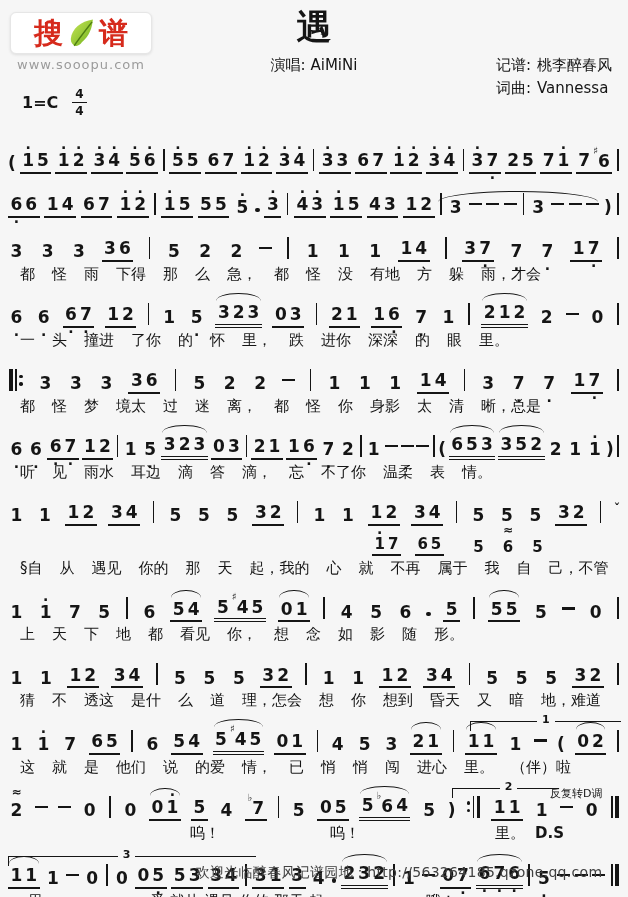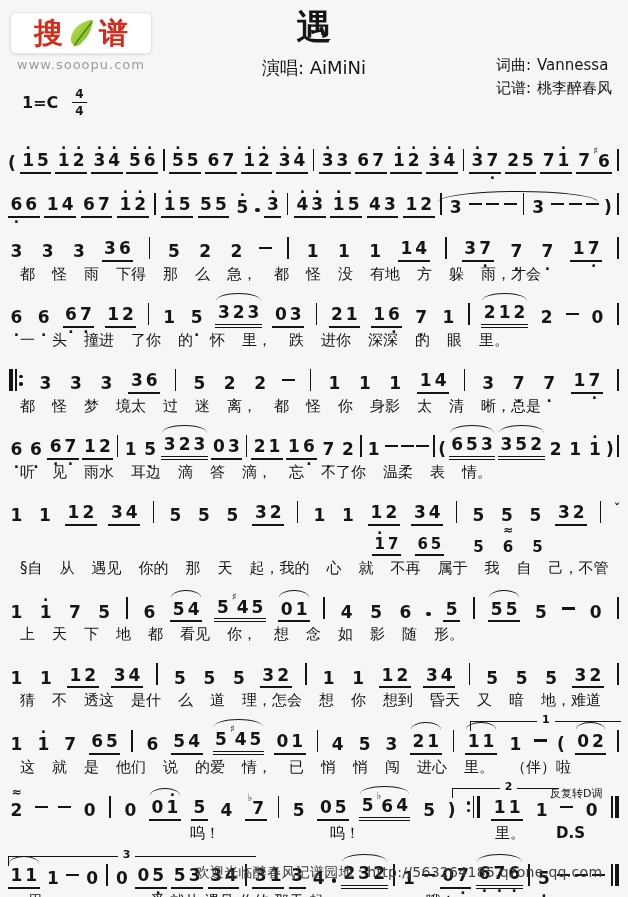--- a/index.html
+++ b/index.html
@@ -9,21 +9,21 @@
 
   
   .logo{position:absolute;left:10px;top:12px;width:142px;text-align:center;}
   .logo-box{display:flex;align-items:center;justify-content:center;gap:1px;
             background:#fff;border:1px solid #e6e6e6;border-radius:6px;
             padding:3px 6px;box-shadow:0 1px 3px rgba(0,0,0,.10);}
   .logo-char{color:#d62a1c;font-weight:900;font-size:29px;line-height:1;}
   .logo-url{color:#9b9b9b;font-size:13px;margin-top:3px;letter-spacing:1px;}
   .title{position:absolute;top:4px;left:0;right:0;text-align:center;
          font-family:"DejaVu Serif","Liberation Serif",serif;font-size:35px;font-weight:700;}
-  .performer{position:absolute;top:56px;left:0;right:0;text-align:center;font-size:18px;}
+  .performer{position:absolute;top:56px;left:0;right:0;text-align:center;font-size:15px;}
   .credits{position:absolute;top:54px;right:16px;font-size:15px;}
   .credit-row{display:flex;justify-content:flex-start;line-height:1.55;}
   .credit-row .lab{min-width:48px;text-align:right;margin-right:6px;}
   .keysig{position:absolute;left:22px;top:88px;display:flex;align-items:center;gap:14px;
           font-size:16px;font-weight:700;}
   .frac{display:inline-flex;flex-direction:column;align-items:center;font-size:12px;line-height:1;}
   .frac .ft{border-bottom:1px solid #151515;padding:0 3px 2px;margin-bottom:2px;}
   .frac .fb{padding:0 3px;}
 
   
@@ -99,26 +99,26 @@
 
   <div class="title">遇</div>
 
   <div class="performer">
     <span>演唱:</span>
     <span>AiMiNi</span>
   </div>
 
   <div class="credits">
     <div class="credit-row">
+      <span class="lab">记谱:</span>
+      <span>桃李醉春风</span>
+    </div>
+    <div class="credit-row">
       <span class="lab">词曲:</span>
       <span>Vannessa</span>
-    </div>
-    <div class="credit-row">
-      <span class="lab">记谱:</span>
-      <span>桃李醉春风</span>
     </div>
   </div>
 
   <div class="keysig">
     <span>1=C</span>
     <span class="frac">
       <span class="ft">4</span>
       <span class="fb">4</span>
     </span>
   </div>
@@ -1087,21 +1087,21 @@
           </span>
           <span class="bgroup">
             <i class="bar"></i>
             <i class="bar thick"></i>
           </span>
         </div>
         <div class="lyric-frags">
           <span style="left: 182px;">呜！</span>
           <span style="left: 322px;">呜！</span>
           <span style="left: 487px;">里。</span>
-          <span class="ds" style="left: 548px;">D.S</span>
+          <span class="ds" style="left: 527px;">D.S</span>
         </div>
       </div>
       <div class="system">
         <div class="volta" style="left: 0px; width: 247px;">
           <b>3</b>
         </div>
         <div class="notes">
           <span class="grp u1 arc">
             <span class="note">1</span>
             <span class="note">1</span>

